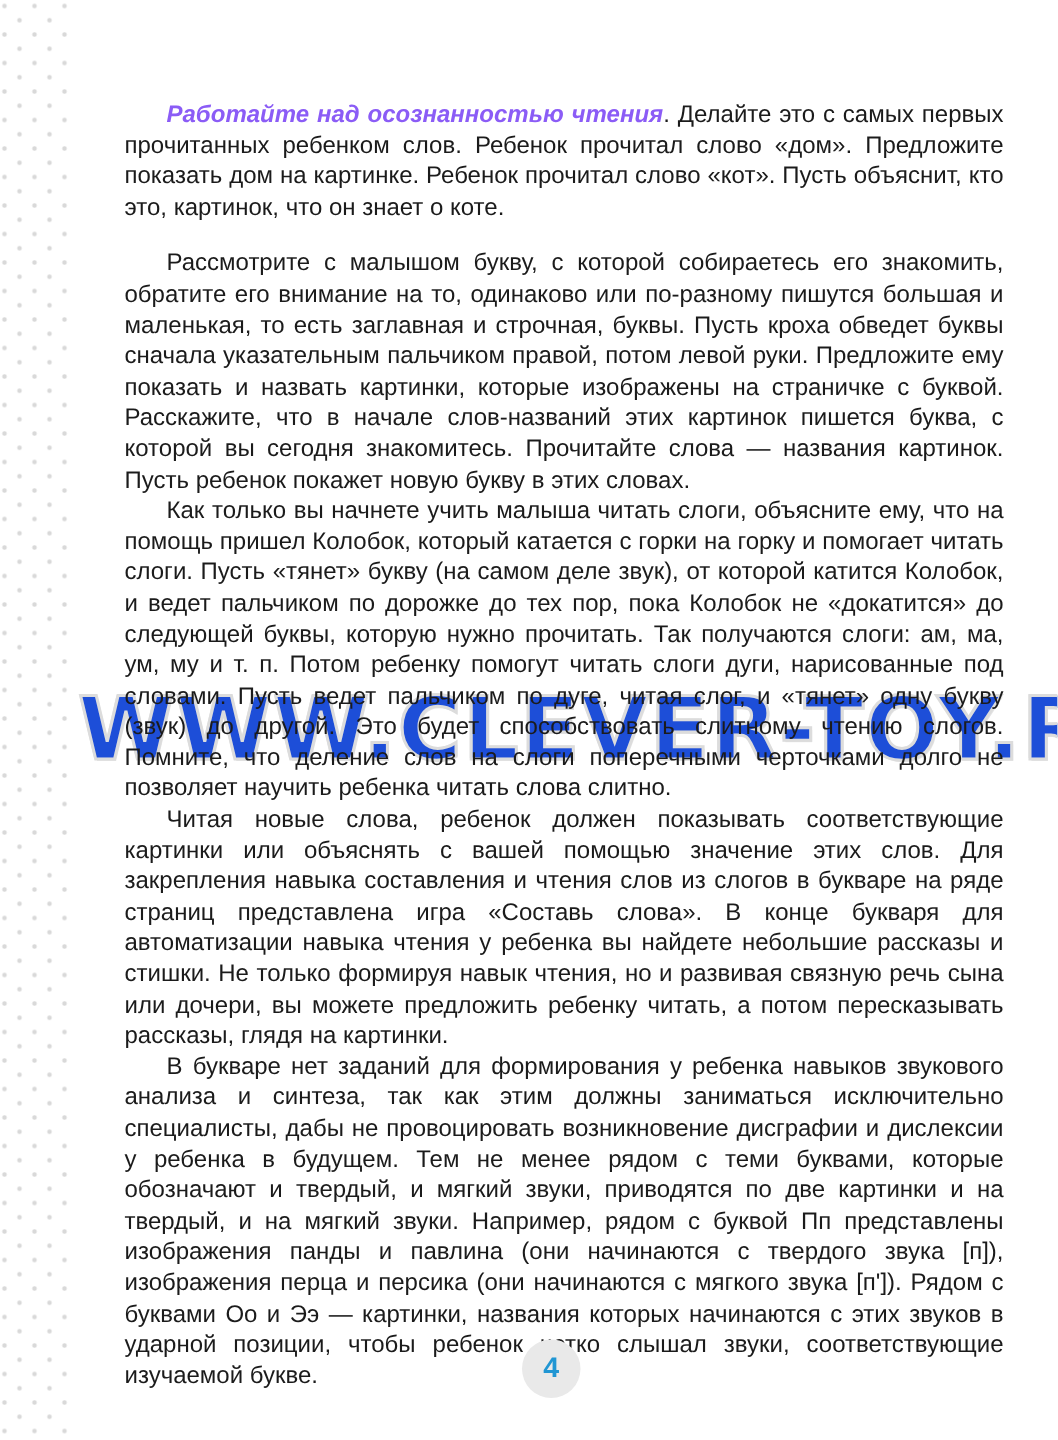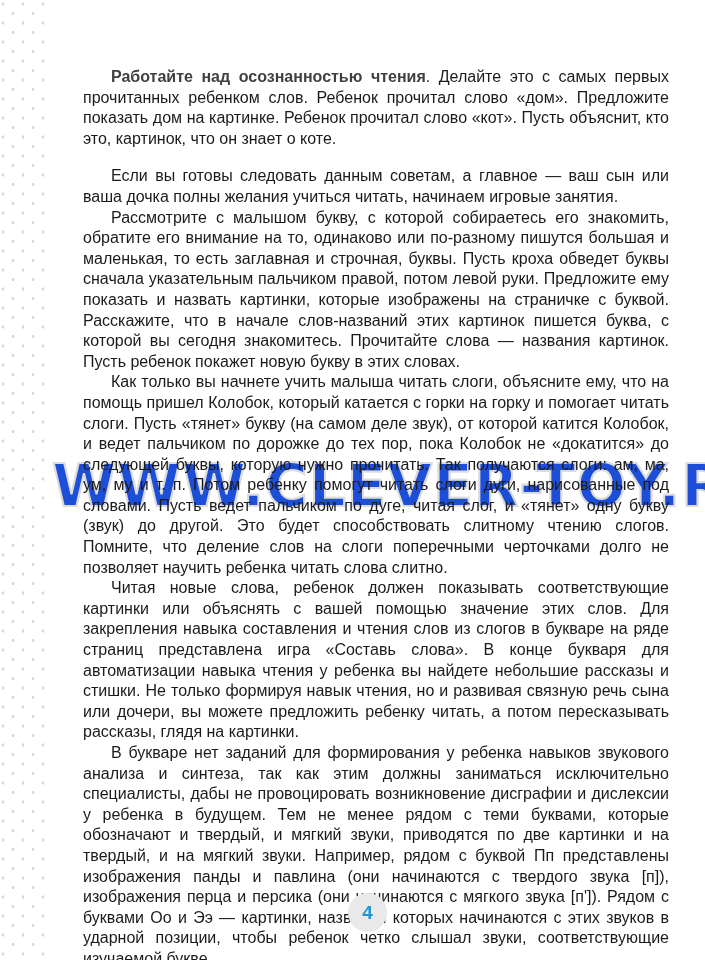--- a/index.html
+++ b/index.html
@@ -61,21 +61,22 @@
     line-height: 20.6px;
     color: #1b1b1b;
     text-align: justify;
     text-indent: 28px;
   }
 
   .gap-after { margin-bottom: 17px; }
 
   .lead {
     font-weight: bold;
-    color: #404040;
+    font-style: italic;
+    color: #8b5cf6;
   }
 
   .page-number-badge {
     position: absolute;
     left: 348px;
     top: 893px;
     width: 39px;
     height: 39px;
     border-radius: 50%;
     background: #e9e9e9;
@@ -96,21 +97,20 @@
 <div class="page">
 
   <div class="dots-strip"></div>
 
   <div class="watermark">WWW.CLEVER-TOY.RU</div>
 
   <div class="content">
 
     <p class="gap-after"><span class="lead">Работайте над осознанностью чтения</span><span>. Делайте это с самых первых прочитанных ребенком слов. Ребенок прочитал слово «дом». Предложите показать дом на картинке. Ребенок прочитал слово «кот». Пусть объяснит, кто это, картинок, что он знает о коте.</span></p>
 
-    <p>Если вы готовы следовать данным советам, а главное — ваш сын или ваша дочка полны желания учиться читать, начинаем игровые занятия.</p>
     <p>Рассмотрите с малышом букву, с которой собираетесь его знакомить, обратите его внимание на то, одинаково или по-разному пишутся большая и маленькая, то есть заглавная и строчная, буквы. Пусть кроха обведет буквы сначала указательным пальчиком правой, потом левой руки. Предложите ему показать и назвать картинки, которые изображены на страничке с буквой. Расскажите, что в начале слов-названий этих картинок пишется буква, с которой вы сегодня знакомитесь. Прочитайте слова — названия картинок. Пусть ребенок покажет новую букву в этих словах.</p>
     <p>Как только вы начнете учить малыша читать слоги, объясните ему, что на помощь пришел Колобок, который катается с горки на горку и помогает читать слоги. Пусть «тянет» букву (на самом деле звук), от которой катится Колобок, и ведет пальчиком по дорожке до тех пор, пока Колобок не «докатится» до следующей буквы, которую нужно прочитать. Так получаются слоги: ам, ма, ум, му и т. п. Потом ребенку помогут читать слоги дуги, нарисованные под словами. Пусть ведет пальчиком по дуге, читая слог, и «тянет» одну букву (звук) до другой. Это будет способствовать слитному чтению слогов. Помните, что деление слов на слоги поперечными черточками долго не позволяет научить ребенка читать слова слитно.</p>
     <p>Читая новые слова, ребенок должен показывать соответствующие картинки или объяснять с вашей помощью значение этих слов. Для закрепления навыка составления и чтения слов из слогов в букваре на ряде страниц представлена игра «Составь слова». В конце букваря для автоматизации навыка чтения у ребенка вы найдете небольшие рассказы и стишки. Не только формируя навык чтения, но и развивая связную речь сына или дочери, вы можете предложить ребенку читать, а потом пересказывать рассказы, глядя на картинки.</p>
     <p>В букваре нет заданий для формирования у ребенка навыков звукового анализа и синтеза, так как этим должны заниматься исключительно специалисты, дабы не провоцировать возникновение дисграфии и дислексии у ребенка в будущем. Тем не менее рядом с теми буквами, которые обозначают и твердый, и мягкий звуки, приводятся по две картинки и на твердый, и на мягкий звуки. Например, рядом с буквой Пп представлены изображения панды и павлина (они начинаются с твердого звука [п]), изображения перца и персика (они начинаются с мягкого звука [п']). Рядом с буквами Оо и Ээ — картинки, названия которых начинаются с этих звуков в ударной позиции, чтобы ребенок четко слышал звуки, соответствующие изучаемой букве.</p>
 
   </div>
 
   <div class="page-number-badge">
     <span>4</span>
   </div>

